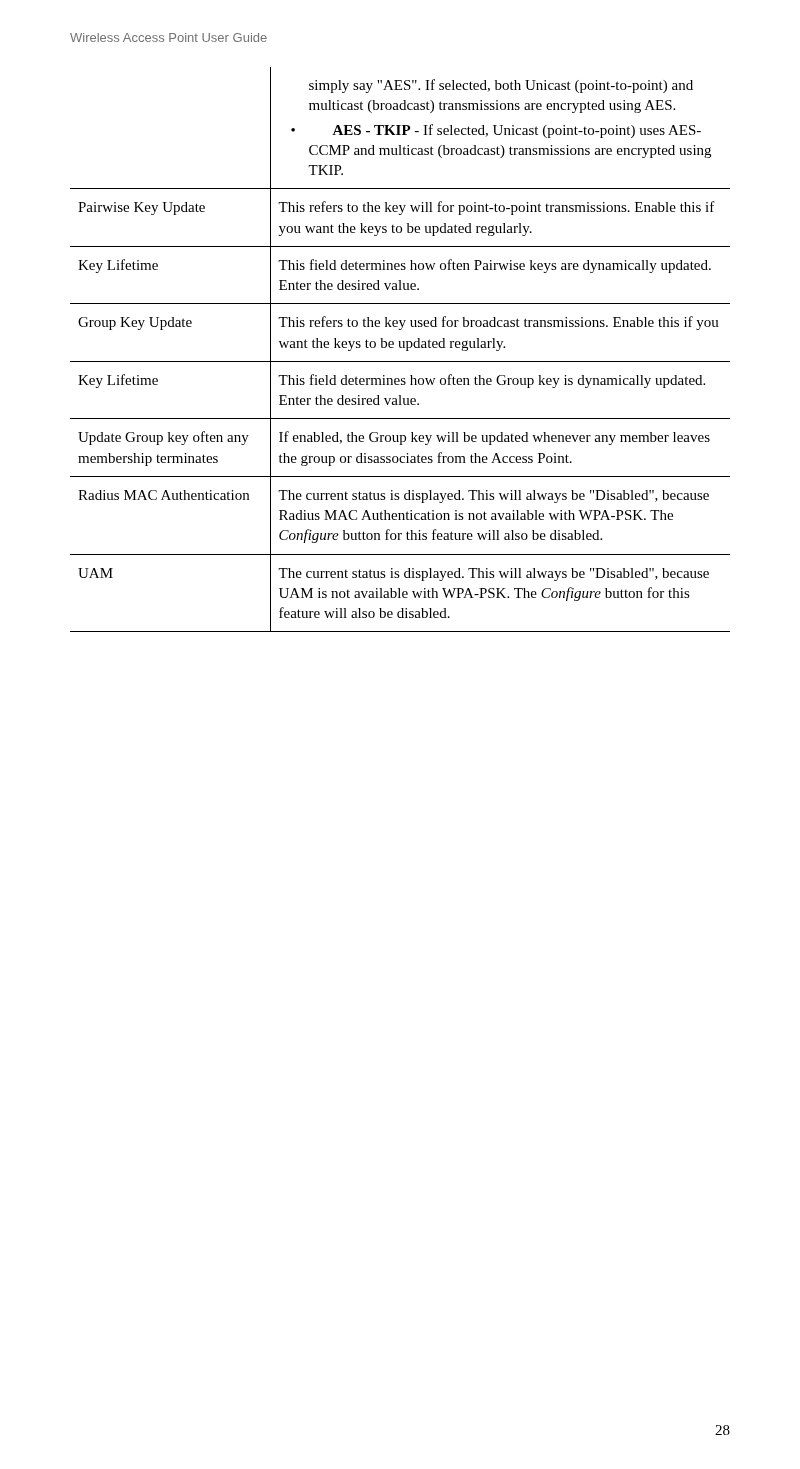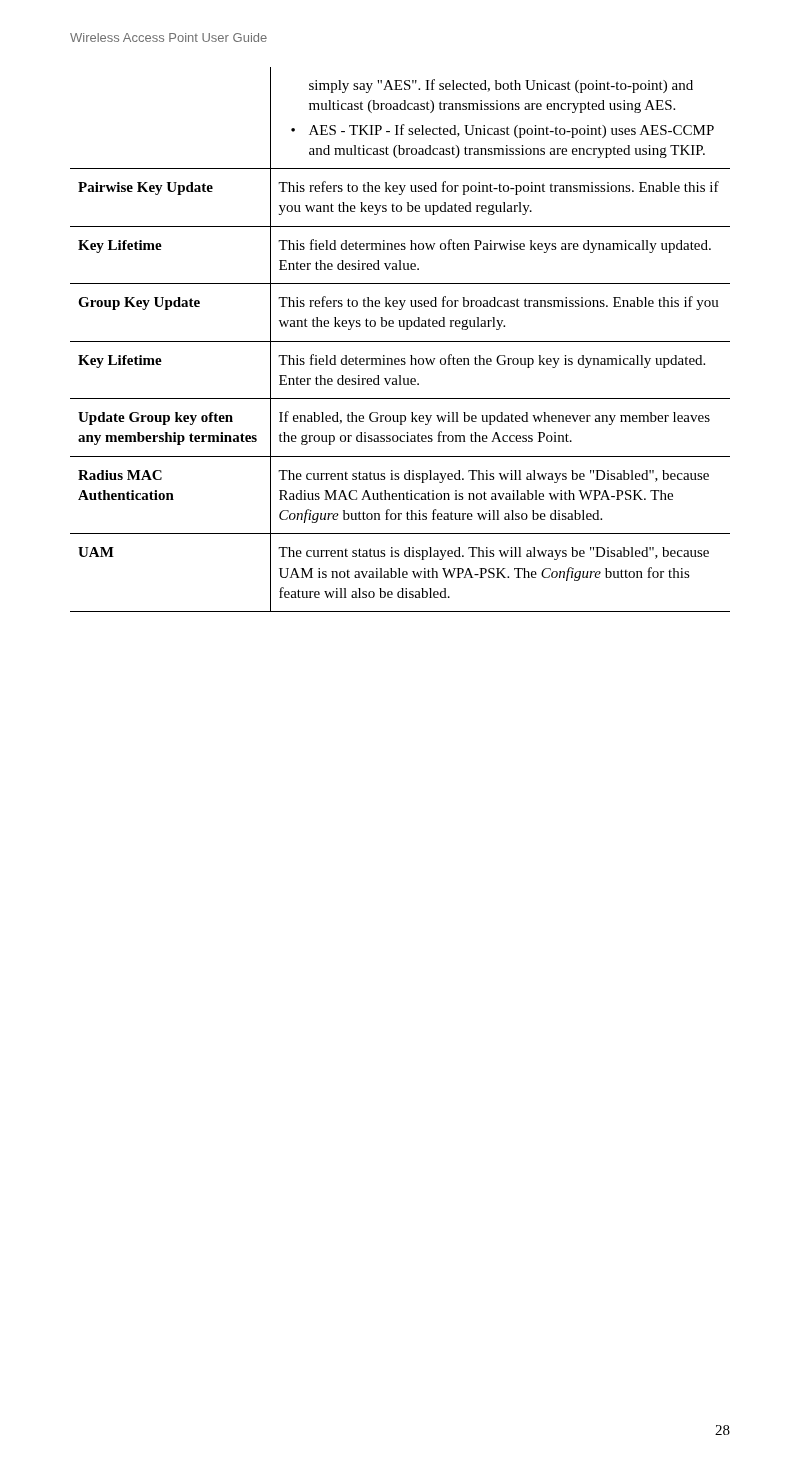--- a/index.html
+++ b/index.html
@@ -32,21 +32,21 @@
       width: 200px;
     }
     td {
       border-top: 1px solid #000;
       border-bottom: 1px solid #000;
       padding: 8px 10px 8px 8px;
       vertical-align: top;
       line-height: 1.35;
     }
     td.label {
-      font-weight: bold;
+      font-weight: normal;
       border-right: 1px solid #000;
       padding-right: 10px;
     }
     td.first-row {
       border-top: none;
     }
     ul {
       list-style: none;
       padding-left: 30px;
     }
@@ -67,21 +67,22 @@
     }
     .page-number {
       position: absolute;
       bottom: 30px;
       right: 70px;
       font-family: "Times New Roman", Times, serif;
       font-size: 15px;
       margin-left: 11px;
     }
     .bold {
-      font-weight: normal;
+      font-weight: bold;
+      margin-left: 24px;
     }
   </style>
 </head>
 <body>
 
 <div class="header">Wireless Access Point User Guide</div>
 
 <table>
   <colgroup>
     <col class="label-col">
@@ -95,21 +96,21 @@
         <ul>
           <li>
             <span class="bullet">•</span>
             <span class="bold">AES - TKIP</span><span> - </span><span>If selected, Unicast (point-to-point) uses AES-CCMP and multicast (broadcast) transmissions are encrypted using TKIP.</span>
           </li>
         </ul>
       </td>
     </tr>
     <tr>
       <td class="label">Pairwise Key Update</td>
-      <td>This refers to the key used for point-to-point transmissions. Enable this if you want the keys to be updated regularly.</td>
+      <td>This refers to the key will for point-to-point transmissions. Enable this if you want the keys to be updated regularly.</td>
     </tr>
     <tr>
       <td class="label">Key Lifetime</td>
       <td>This field determines how often Pairwise keys are dynamically updated. Enter the desired value.</td>
     </tr>
     <tr>
       <td class="label">Group Key Update</td>
       <td>This refers to the key used for broadcast transmissions. Enable this if you want the keys to be updated regularly.</td>
     </tr>
     <tr>

